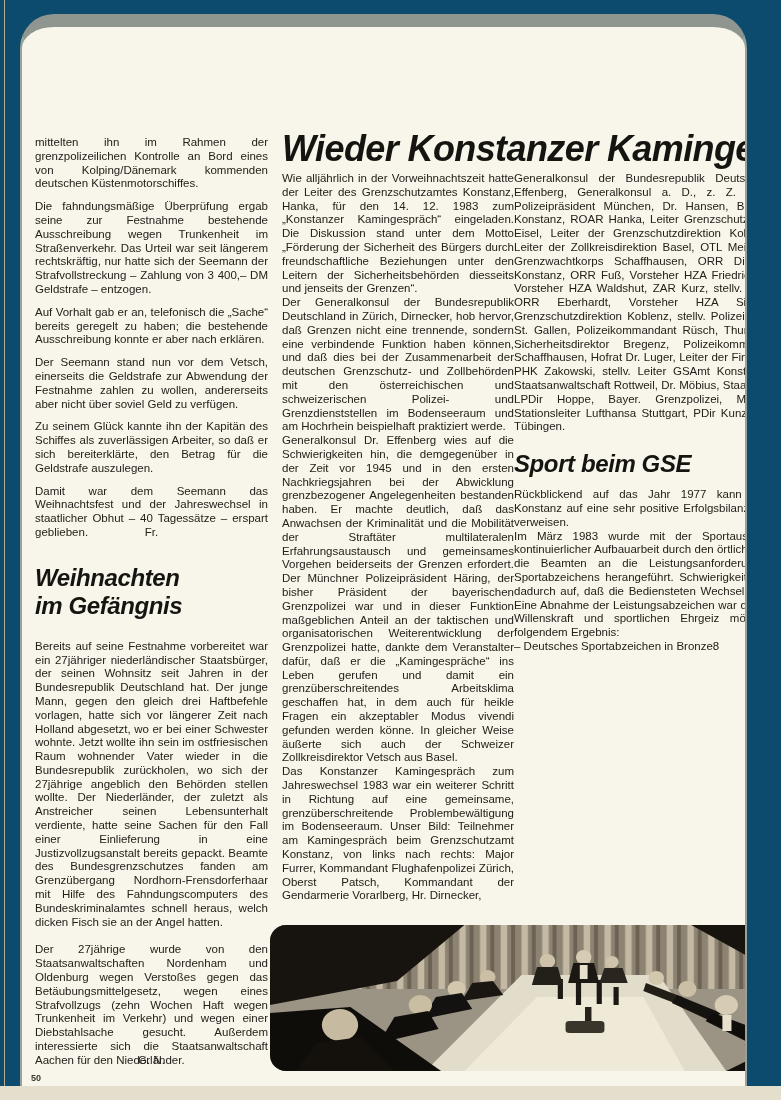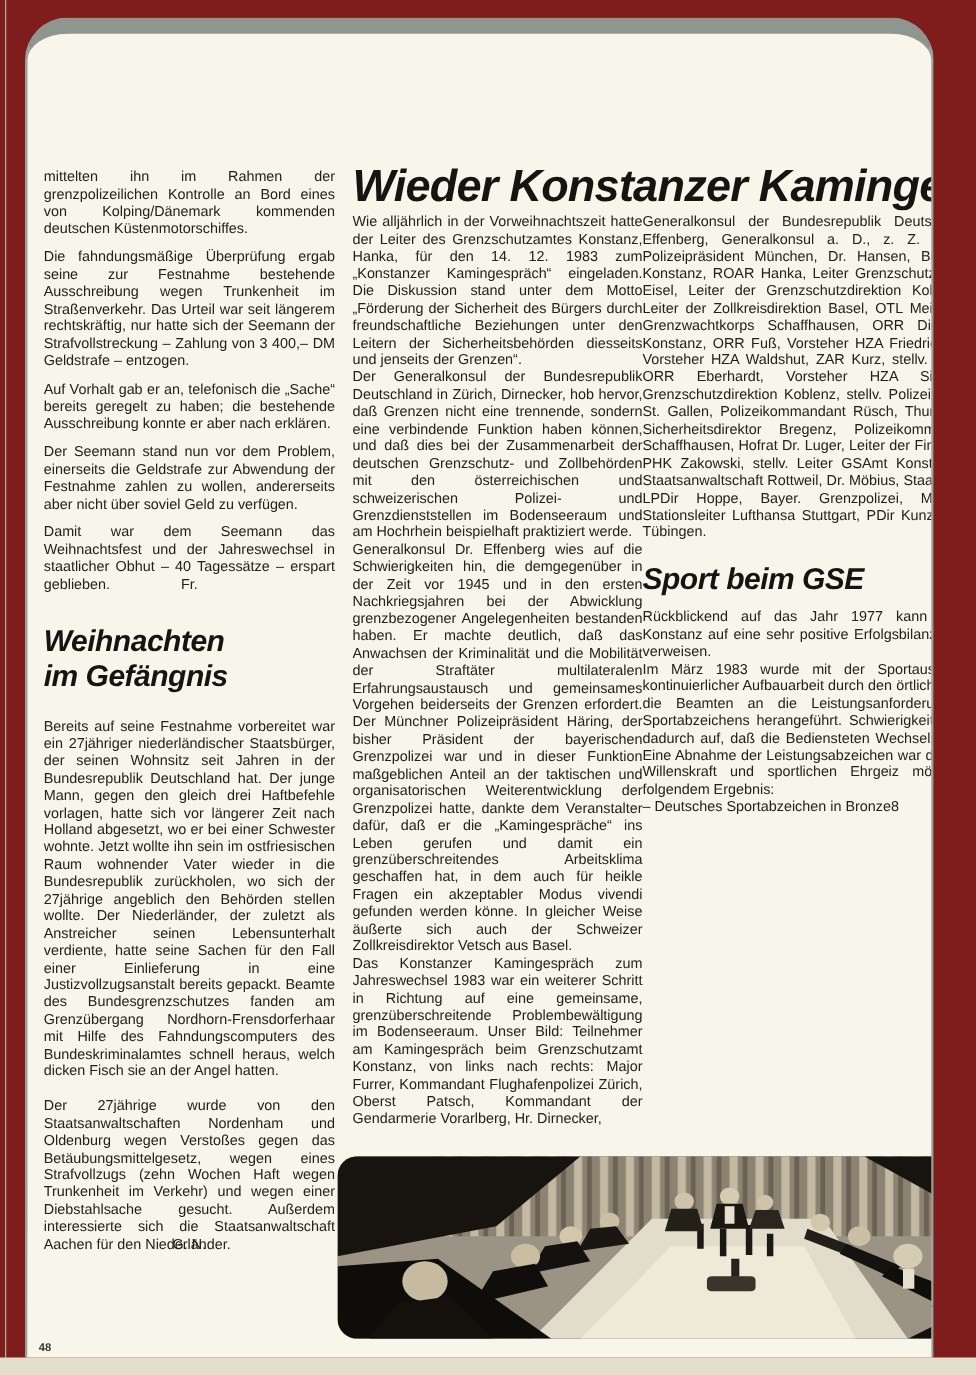--- a/index.html
+++ b/index.html
@@ -4,21 +4,21 @@
 <style>
   * { margin:0; padding:0; box-sizing:border-box; }
   html,body { width:781px; height:1100px; }
   body {
     font-family:"Liberation Sans", sans-serif;
     background:#ebe7d8;
     color:#26241f;
     overflow:hidden;
     position:relative;
   }
-  .page { position:absolute; inset:0; background:#7f1d1d; }
+  .page { position:absolute; inset:0; background:#0c4a6e; }
   .scan-line {
     position:absolute; left:4px; top:0; width:1px; height:1100px;
     background:#b3ab96;
   }
   .bottom-strip {
     position:absolute; left:0; right:0; top:1086px; height:14px;
     background:#e4dfcc;
   }
   .card {
     position:absolute; left:20px; top:14px; width:727px; height:1072px;
@@ -90,21 +90,22 @@
   <div class="bottom-strip"></div>
 
   <div class="card">
     <div class="content">
 
       <div class="col-left">
         <article>
           <p class="body">mittelten ihn im Rahmen der grenzpolizeilichen Kontrolle an Bord eines von Kolping/Dänemark kommenden deutschen Küstenmotorschiffes.</p>
           <p class="body">Die fahndungsmäßige Überprüfung ergab seine zur Festnahme bestehende Ausschreibung wegen Trunkenheit im Straßenverkehr. Das Urteil war seit längerem rechtskräftig, nur hatte sich der Seemann der Strafvollstreckung – Zahlung von 3 400,– DM Geldstrafe – entzogen.</p>
           <p class="body">Auf Vorhalt gab er an, telefonisch die „Sache“ bereits geregelt zu haben; die bestehende Ausschreibung konnte er aber nach erklären.</p>
-          <p class="body">Der Seemann stand nun vor dem Problem, einerseits die Geldstrafe zur Abwendung der Festnahme zahlen zu wollen, andererseits aber nicht über soviel Geld zu verfügen.</p>
+          <p class="body">Der Seemann stand nun vor dem Vetsch, einerseits die Geldstrafe zur Abwendung der Festnahme zahlen zu wollen, andererseits aber nicht über soviel Geld zu verfügen.</p>
+          <p class="body">Zu seinem Glück kannte ihn der Kapitän des Schiffes als zuverlässigen Arbeiter, so daß er sich bereiterklärte, den Betrag für die Geldstrafe auszulegen.</p>
           <p class="body" style="margin-bottom:0">Damit war dem Seemann das Weihnachtsfest und der Jahreswechsel in staatlicher Obhut – 40 Tagessätze – erspart geblieben.</p>
           <div class="byline">Fr.</div>
         </article>
 
         <article>
           <h2 class="subhead prison-head"><span>Weihnachten</span><br><span>im Gefängnis</span></h2>
           <p class="body" style="margin-bottom:14px">Bereits auf seine Festnahme vorbereitet war ein 27jähriger niederländischer Staatsbürger, der seinen Wohnsitz seit Jahren in der Bundesrepublik Deutschland hat. Der junge Mann, gegen den gleich drei Haftbefehle vorlagen, hatte sich vor längerer Zeit nach Holland abgesetzt, wo er bei einer Schwester wohnte. Jetzt wollte ihn sein im ostfriesischen Raum wohnender Vater wieder in die Bundesrepublik zurückholen, wo sich der 27jährige angeblich den Behörden stellen wollte. Der Niederländer, der zuletzt als Anstreicher seinen Lebensunterhalt verdiente, hatte seine Sachen für den Fall einer Einlieferung in eine Justizvollzugsanstalt bereits gepackt. Beamte des Bundesgrenzschutzes fanden am Grenzübergang Nordhorn-Frensdorferhaar mit Hilfe des Fahndungscomputers des Bundeskriminalamtes schnell heraus, welch dicken Fisch sie an der Angel hatten.</p>
           <p class="body" style="margin-bottom:0">Der 27jährige wurde von den Staatsanwaltschaften Nordenham und Oldenburg wegen Verstoßes gegen das Betäubungsmittelgesetz, wegen eines Strafvollzugs (zehn Wochen Haft wegen Trunkenheit im Verkehr) und wegen einer Diebstahlsache gesucht. Außerdem interessierte sich die Staatsanwaltschaft Aachen für den Niederländer.</p>
           <div class="byline">G. N.</div>
         </article>
@@ -191,15 +192,15 @@
             <polygon points="20,146 96,146 70,112 36,118" fill="#14110d"></polygon>
 
             <polygon points="470,100 414,106 352,146 470,146" fill="#12100c"></polygon>
             <ellipse cx="428" cy="108" rx="12" ry="14" fill="#cfc2a6"></ellipse>
             <rect x="422" y="120" width="8" height="18" fill="#e2dcca"></rect>
           </svg>
         </div>
       </div>
     </div>
 
-    <div class="page-number">48</div>
+    <div class="page-number">50</div>
   </div>
 </div>
 
 </body></html>

